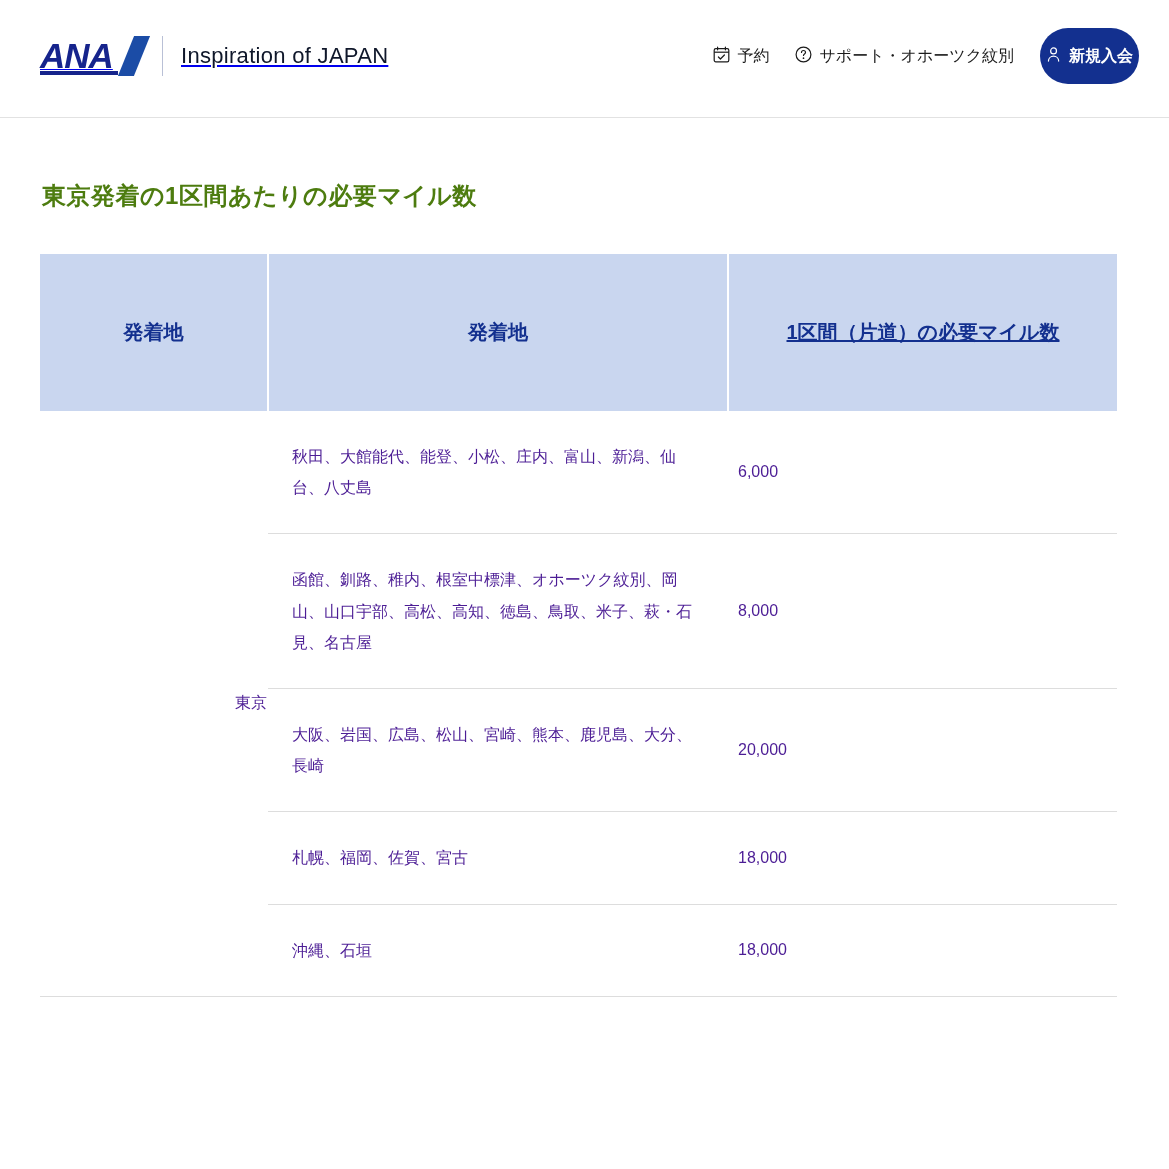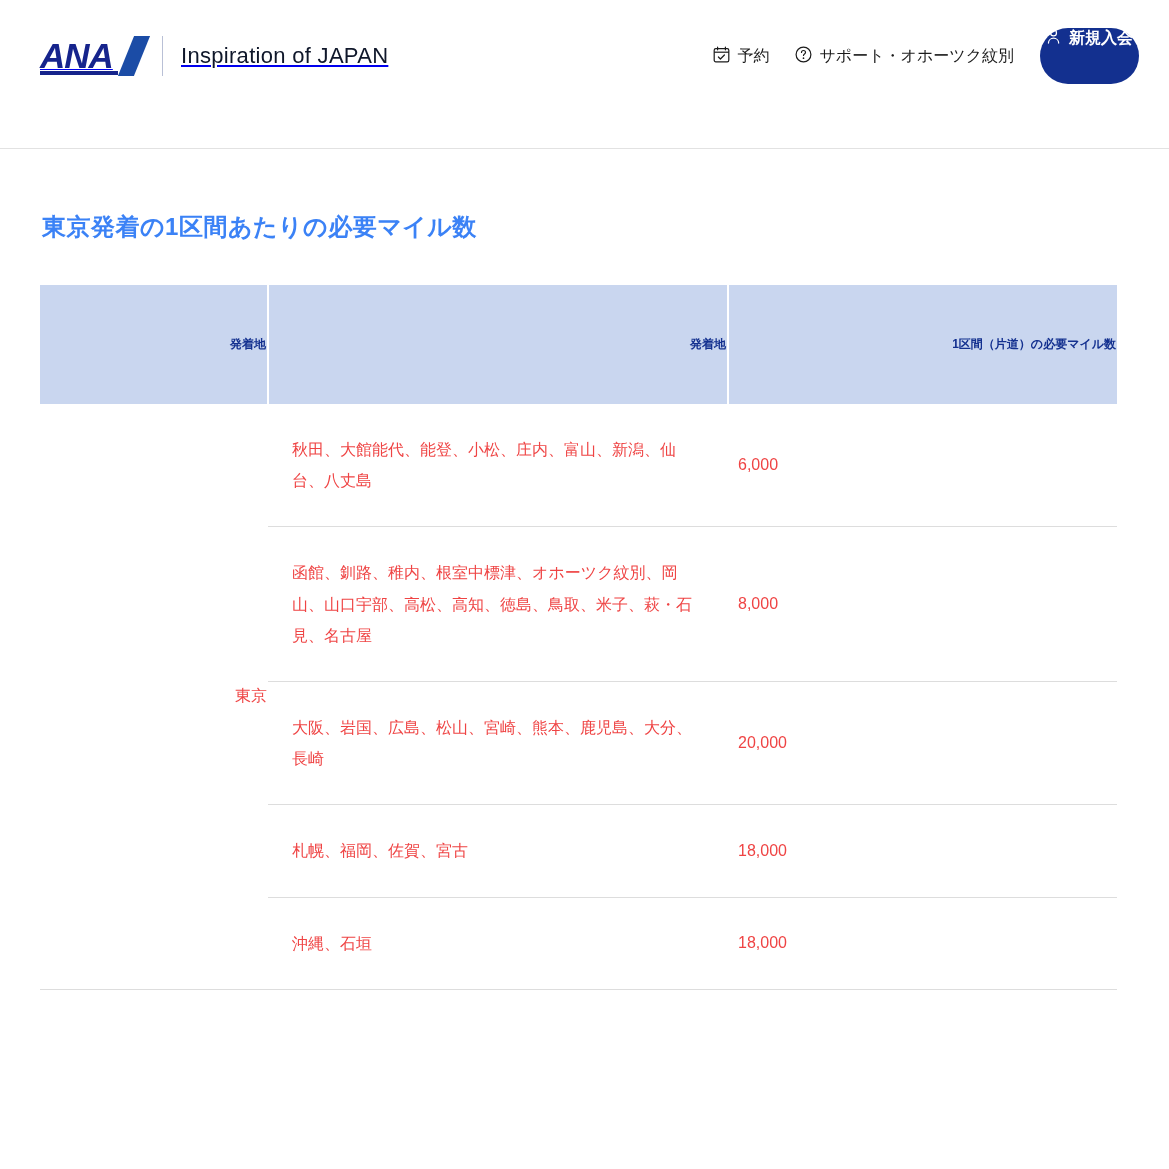--- a/index.html
+++ b/index.html
@@ -10,21 +10,21 @@
     height: 1169px;
     background: #ffffff;
     font-family: "Liberation Sans", "DejaVu Sans", sans-serif;
     color: #1b1b1b;
     overflow: hidden;
   }
 
   
   .header {
     position: relative;
-    height: 149px;
+    height: 118px;
     border-bottom: 1px solid #e2e2e2;
     background: #ffffff;
   }
   .logo-wrap {
     position: absolute;
     left: 40px;
     top: 34px;
     display: flex;
     align-items: center;
     gap: 0;
@@ -87,69 +87,69 @@
     gap: 7px;
     font-size: 16px;
     color: #1b1b1b;
     margin-right: 26px;
     text-decoration: none;
     white-space: nowrap;
   }
   .header-link .ico { display: block; }
   .btn-pill {
     display: flex;
-    align-items: flex-start;
+    align-items: center;
     justify-content: center;
     gap: 6px;
     background: #13308f;
     color: #ffffff;
     border-radius: 30px;
     font-size: 16px;
     font-weight: bold;
     white-space: nowrap;
     text-decoration: none;
   }
   #btn-join { width: 99px; height: 56px; margin-right: 8px; }
   #btn-login { width: 104px; height: 56px; }
 
   
   .main { padding: 0 40px; }
   .page-title {
     margin: 62px 0 0 2px;
     font-size: 24px;
     font-weight: bold;
-    color: #3b82f6;
+    color: #4d7c0f;
     letter-spacing: 0.5px;
   }
 
   table.mile-table {
     margin-top: 42px;
     border-collapse: collapse;
     width: 1077px;
     table-layout: fixed;
   }
   table.mile-table th {
     background: #c9d6ef;
     color: #13308f;
-    font-size: 12px;
-    font-weight: bold;
-    height: 119px;
+    font-size: 20px;
+    font-weight: bold;
+    height: 157px;
     vertical-align: middle;
-    text-align: right;
+    text-align: center;
     border-right: 2px solid #ffffff;
   }
-  table.mile-table th:last-child { border-right: none; }
+  table.mile-table th:last-child { border-right: none; text-decoration: underline; }
   .col-a { width: 228px; }
   .col-b { width: 460px; }
   .col-c { width: 389px; }
 
   table.mile-table td {
     border-bottom: 1px solid #dddddd;
     font-size: 16px;
-    color: #ef4444;
+    color: #4c1d95;
     vertical-align: middle;
   }
   td.origin-cell {
     text-align: right;
     border-bottom: none;
     font-size: 16px;
   }
   td.route-cell {
     padding: 30px 24px 30px 24px;
     line-height: 1.95;

